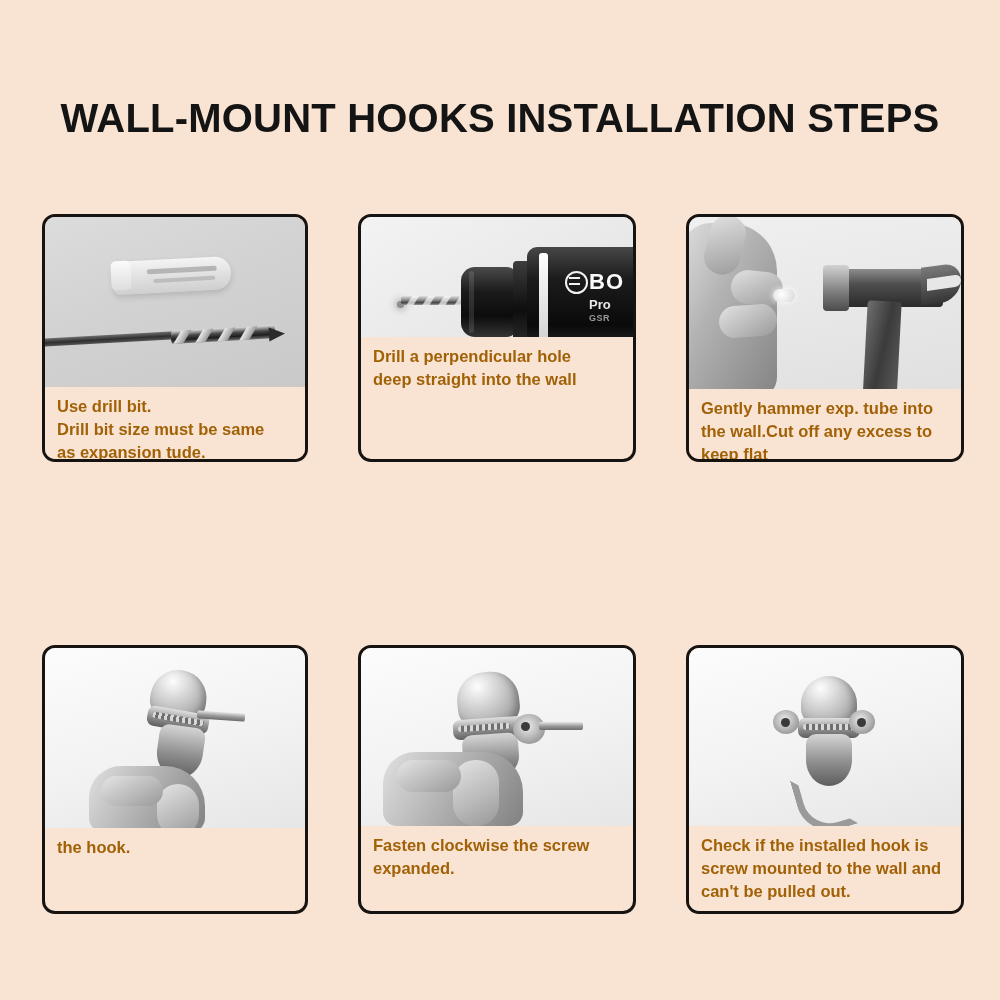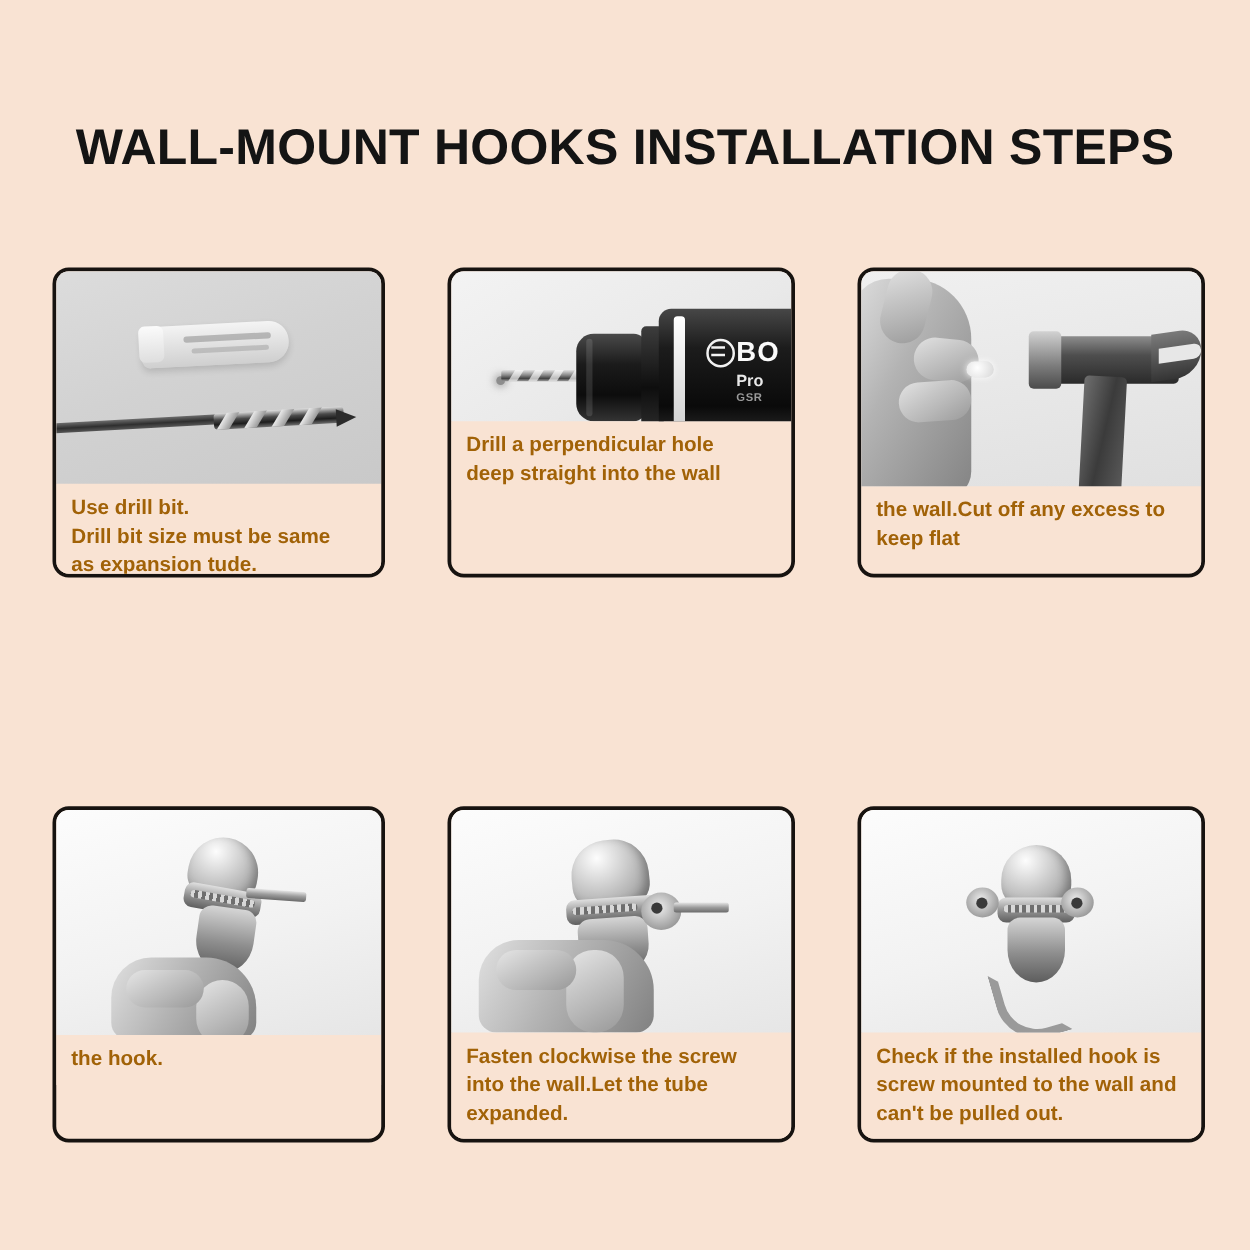--- a/index.html
+++ b/index.html
@@ -423,20 +423,21 @@
         <div class="finger3 f3a"></div>
         <div class="finger3 f3b"></div>
         <div class="finger3 f3c"></div>
         <div class="plug3"></div>
         <div class="hammerhead"></div>
         <div class="hammerface"></div>
         <div class="hammerclaw"></div>
         <div class="hammerhandle"></div>
       </div>
       <div class="card-caption">
+        <span class="line">Gently hammer exp. tube into</span>
         <span class="line">the wall.Cut off any excess to</span>
         <span class="line">keep flat</span>
       </div>
     </div>
 
     <div class="card c4">
       <div class="card-photo photowhite">
         <div class="hookdome" style="left:106px; top:22px; transform:rotate(10deg);"></div>
         <div class="hookcollar" style="left:102px; top:62px; transform:rotate(10deg);"></div>
         <div class="hookbody" style="left:112px; top:78px; transform:rotate(8deg);"></div>
@@ -456,21 +457,20 @@
         <div class="hookcollar" style="left:92px; top:70px; width:74px; transform:rotate(-4deg);"></div>
         <div class="hookbody" style="left:102px; top:86px; width:56px; height:46px; transform:rotate(-4deg);"></div>
         <div class="hookear" style="left:152px; top:66px; width:32px; height:30px;"></div>
         <div class="screwshaft" style="left:178px; top:74px; width:44px;"></div>
         <div class="hand-generic" style="left:22px; top:104px; width:140px; height:74px;"></div>
         <div class="thumb-generic" style="left:92px; top:112px; width:46px; height:66px;"></div>
         <div class="thumb-generic" style="left:36px; top:112px; width:64px; height:32px; border-radius:16px;"></div>
       </div>
       <div class="card-caption">
         <span class="line">Fasten clockwise the screw</span>
-        <span class="line">into the wall.Let the tube</span>
         <span class="line">expanded.</span>
       </div>
     </div>
 
     <div class="card c6">
       <div class="card-photo photowhite">
         <div class="hookdome" style="left:112px; top:28px;"></div>
         <div class="hookcollar" style="left:109px; top:70px;"></div>
         <div class="hookear" style="left:84px; top:62px;"></div>
         <div class="hookear" style="left:160px; top:62px;"></div>

